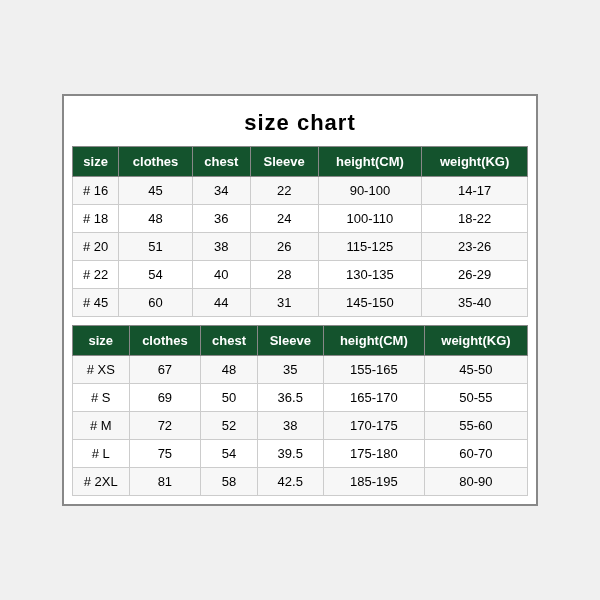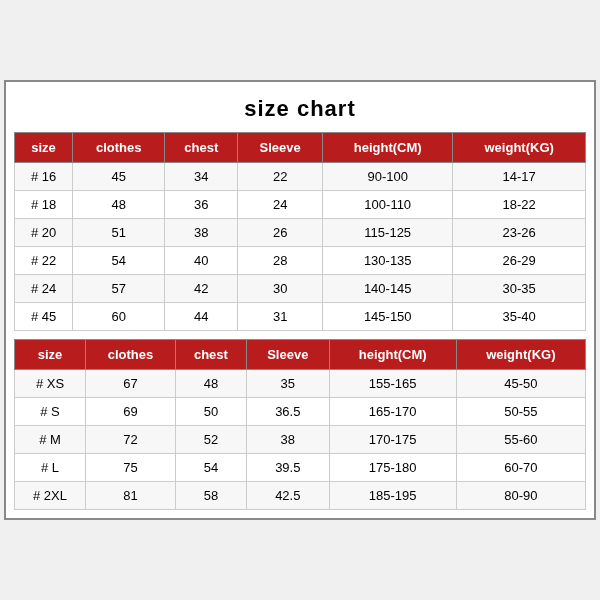--- a/index.html
+++ b/index.html
@@ -8,37 +8,37 @@
       height: 600px;
       background: #f0f0f0;
       display: flex;
       align-items: center;
       justify-content: center;
       font-family: Arial, sans-serif;
     }
     .chart-container {
       background: #ffffff;
       border: 2px solid #888;
-      width: 592px;
+      width: 476px;
       padding: 0;
     }
     .chart-title {
       text-align: center;
       font-size: 22px;
       font-weight: bold;
       padding: 14px 0 10px 0;
       background: #fff;
       letter-spacing: 1px;
     }
     table {
       width: 100%;
       border-collapse: collapse;
     }
     thead tr {
-      background: #b91c1c;
+      background: #14532d;
       color: #ffffff;
     }
     thead th {
       padding: 7px 4px;
       font-size: 13px;
       font-weight: bold;
       text-align: center;
       border: 1px solid #888;
     }
     tbody tr:nth-child(odd) {
@@ -109,28 +109,20 @@
           </tr>
           <tr>
             <td># 22</td>
             <td>54</td>
             <td>40</td>
             <td>28</td>
             <td>130-135</td>
             <td>26-29</td>
           </tr>
           <tr>
-            <td># 24</td>
-            <td>57</td>
-            <td>42</td>
-            <td>30</td>
-            <td>140-145</td>
-            <td>30-35</td>
-          </tr>
-          <tr>
             <td># 45</td>
             <td>60</td>
             <td>44</td>
             <td>31</td>
             <td>145-150</td>
             <td>35-40</td>
           </tr>
         </tbody>
     </table>
   </div>

